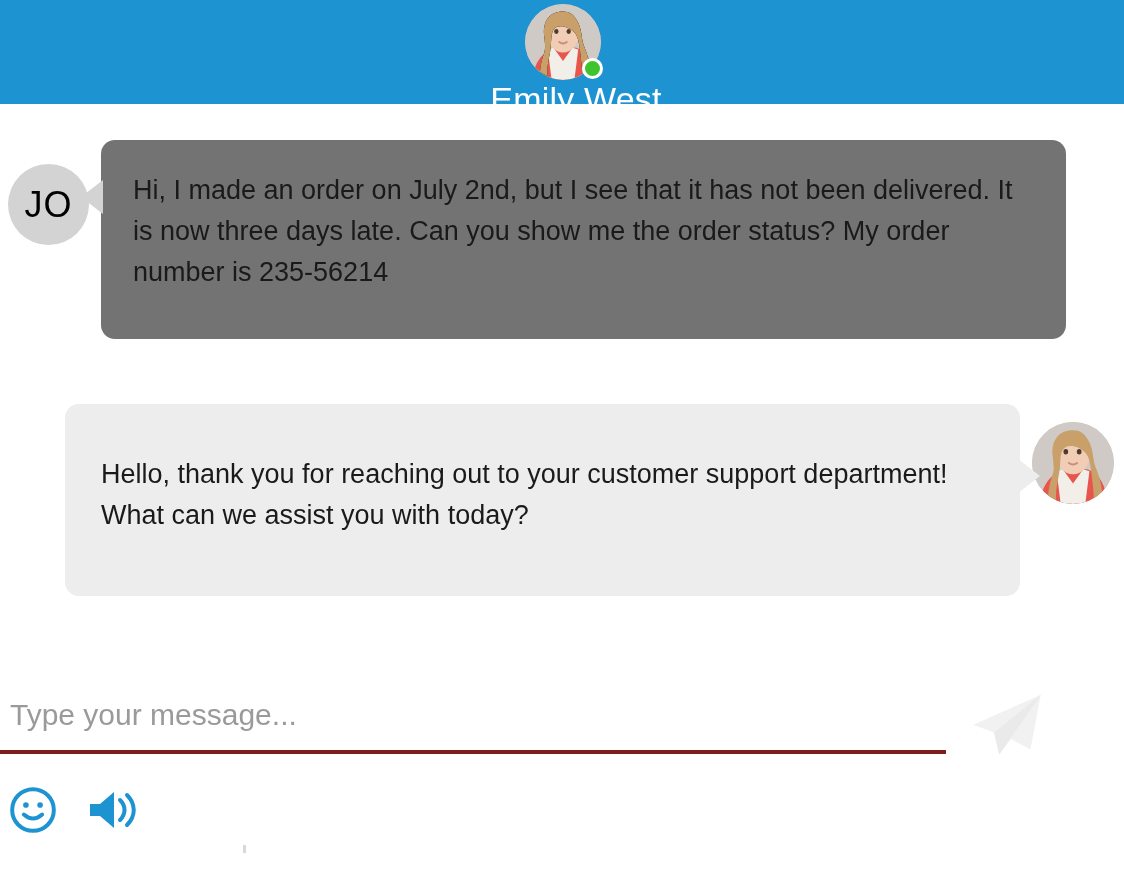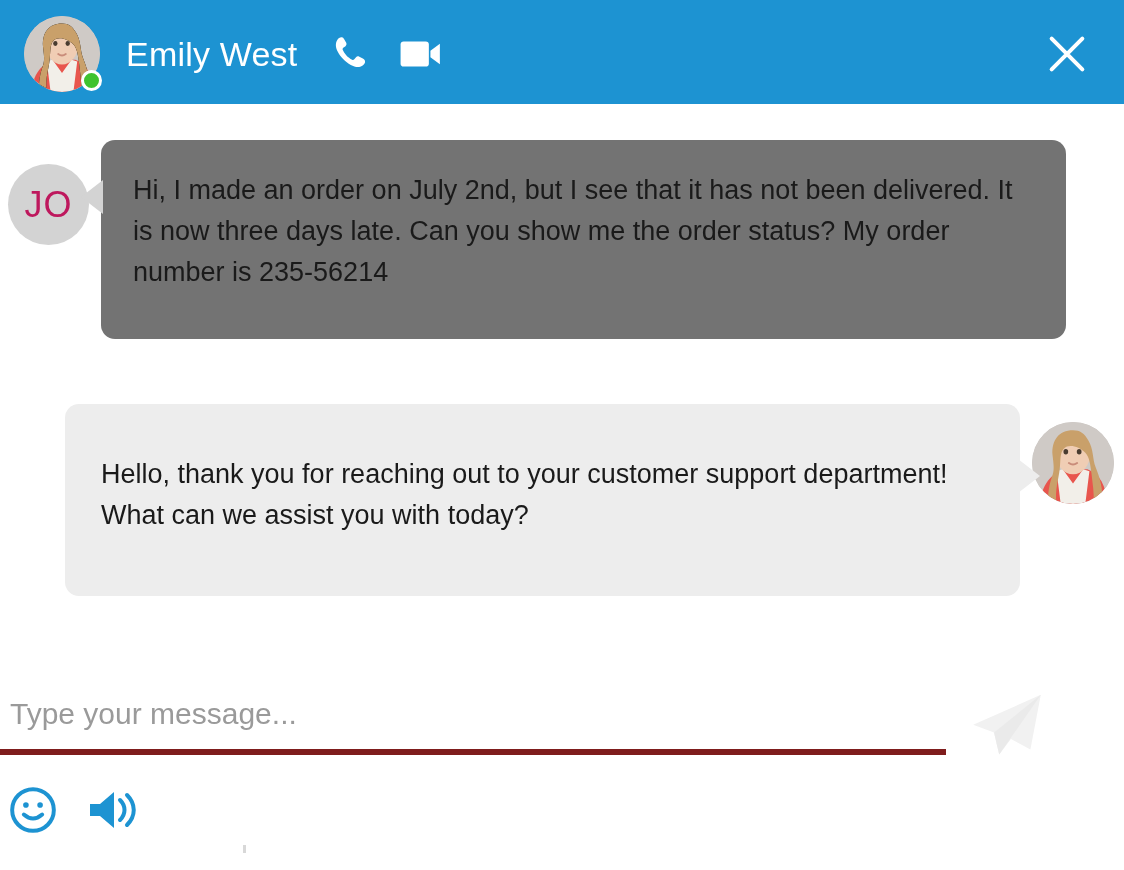--- a/index.html
+++ b/index.html
@@ -22,20 +22,21 @@
   .header {
     position: absolute;
     left: 0; top: 0;
     width: 1124px;
     height: 104px;
     background: #1d93d2;
     display: flex;
     align-items: center;
     box-sizing: border-box;
     padding: 4px 22px 0 24px;
+    flex-direction: column;
   }
   .header-avatar-wrap {
     position: relative;
     width: 76px;
     height: 76px;
     flex: 0 0 auto;
   }
   .avatar-photo {
     width: 100%;
     height: 100%;
@@ -98,21 +99,21 @@
     left: 0;
     top: 36px;
     display: flex;
     align-items: flex-start;
   }
   .initials-avatar {
     width: 81px;
     height: 81px;
     border-radius: 50%;
     background: #d3d3d3;
-    color: #be185d;
+    color: #000000;
     font-size: 36px;
     display: flex;
     align-items: center;
     justify-content: center;
     margin-left: 8px;
     margin-top: 24px;
     flex: 0 0 auto;
     letter-spacing: 1px;
   }
   .bubble-in-wrap {
@@ -203,21 +204,21 @@
   }
   .msg-input {
     border: none;
     outline: none;
     background: transparent;
     font-family: "Liberation Sans", sans-serif;
     font-size: 30px;
     color: #2b2b2b;
     width: 946px;
     padding: 0 0 18px 10px;
-    border-bottom: 6px solid #7f1d1d;
+    border-bottom: 4px solid #7f1d1d;
     box-sizing: border-box;
   }
   .msg-input::placeholder {
     color: #9a9a9a;
     opacity: 1;
   }
   .send-btn {
     margin-left: 18px;
     line-height: 0;
     cursor: pointer;

